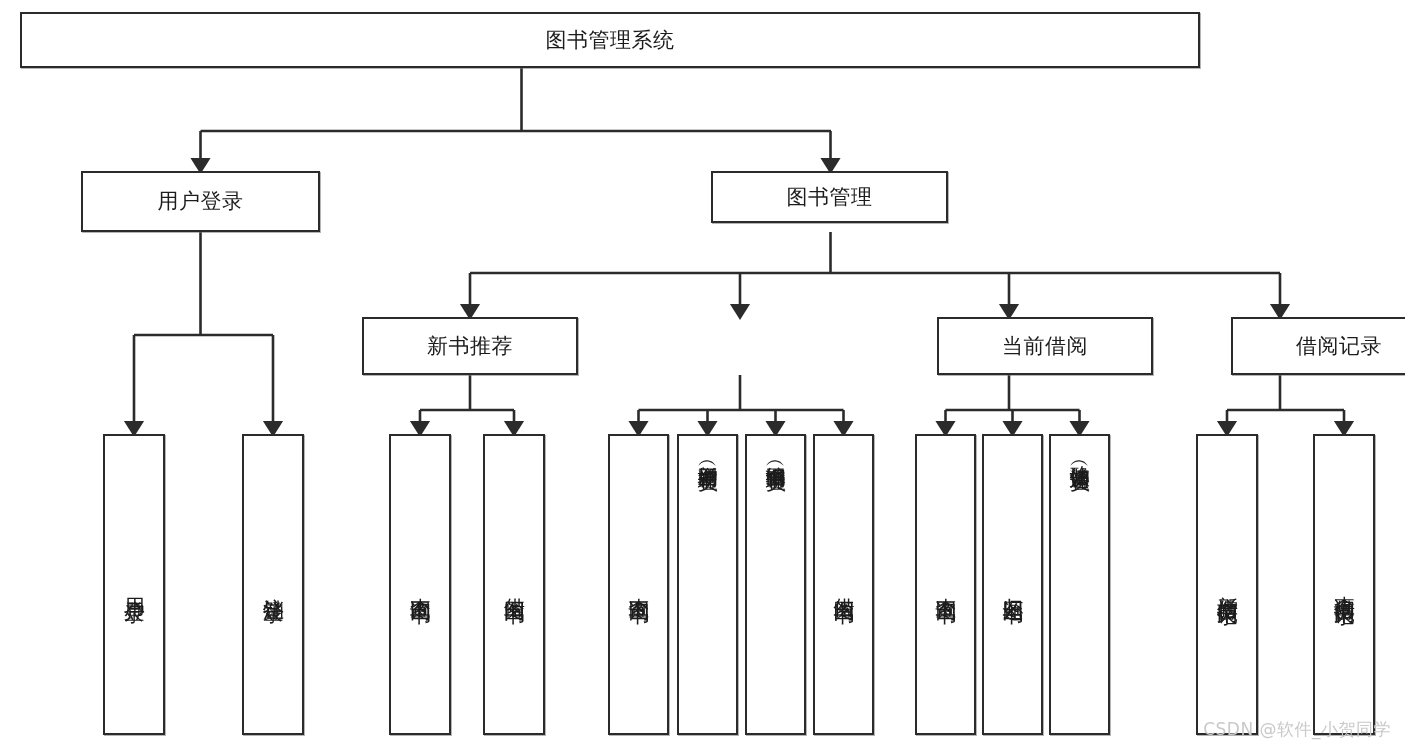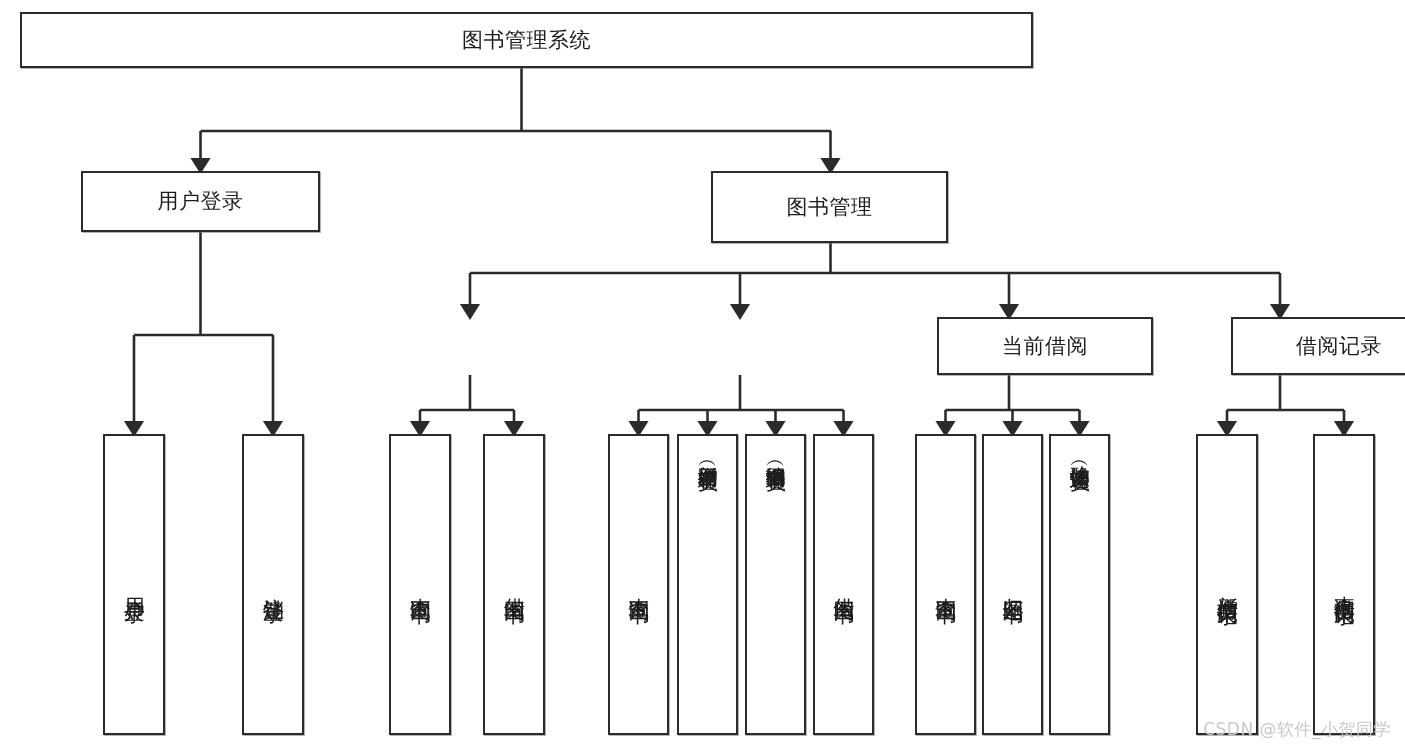--- a/index.html
+++ b/index.html
@@ -138,31 +138,34 @@
     </g>
 
     <g stroke="#2b2b2b" stroke-width="2.6" fill="none">
       <path d="M1280,375 L1280,410"></path>
       <path d="M1227,410 L1344,410"></path>
       <path d="M1227,410 L1227,424" marker-end="url(#arrowhead)"></path>
       <path d="M1344,410 L1344,424" marker-end="url(#arrowhead)"></path>
     </g>
   </svg>
 
-  <div class="node horizontal" id="node-root" style="left: 20px; top: 12px; width: 1013px; height: 56px;">
+  <div class="node horizontal" id="node-root" style="left: 20px; top: 12px; width: 1180px; height: 56px;">
     <span class="node-label">图书管理系统</span>
   </div>
 
   <div class="node horizontal" id="node-l1-0" style="left: 81px; top: 171px; width: 239px; height: 61px;">
     <span class="node-label">用户登录</span>
   </div>
-  <div class="node horizontal" id="node-l1-1" style="left: 711px; top: 171px; width: 237px; height: 72px;">
+  <div class="node horizontal" id="node-l1-1" style="left: 711px; top: 171px; width: 237px; height: 52px;">
     <span class="node-label">图书管理</span>
   </div>
 
+  <div class="node horizontal" id="node-l2-0" style="left: 362px; top: 317px; width: 216px; height: 58px;">
+    <span class="node-label">新书推荐</span>
+  </div>
   <div class="node horizontal" id="node-l2-2" style="left: 901px; top: 317px; width: 216px; height: 58px; margin-left: 36px;">
     <span class="node-label">当前借阅</span>
   </div>
   <div class="node horizontal" id="node-l2-3" style="left: 1231px; top: 317px; width: 216px; height: 58px; align-items: center;">
     <span class="node-label">借阅记录</span>
   </div>
 
   <div class="node vertical centered" id="node-leaf-0" style="left: 103px; top: 434px; width: 62px; height: 301px;">
     <span class="node-label">用户登录</span>
   </div>

